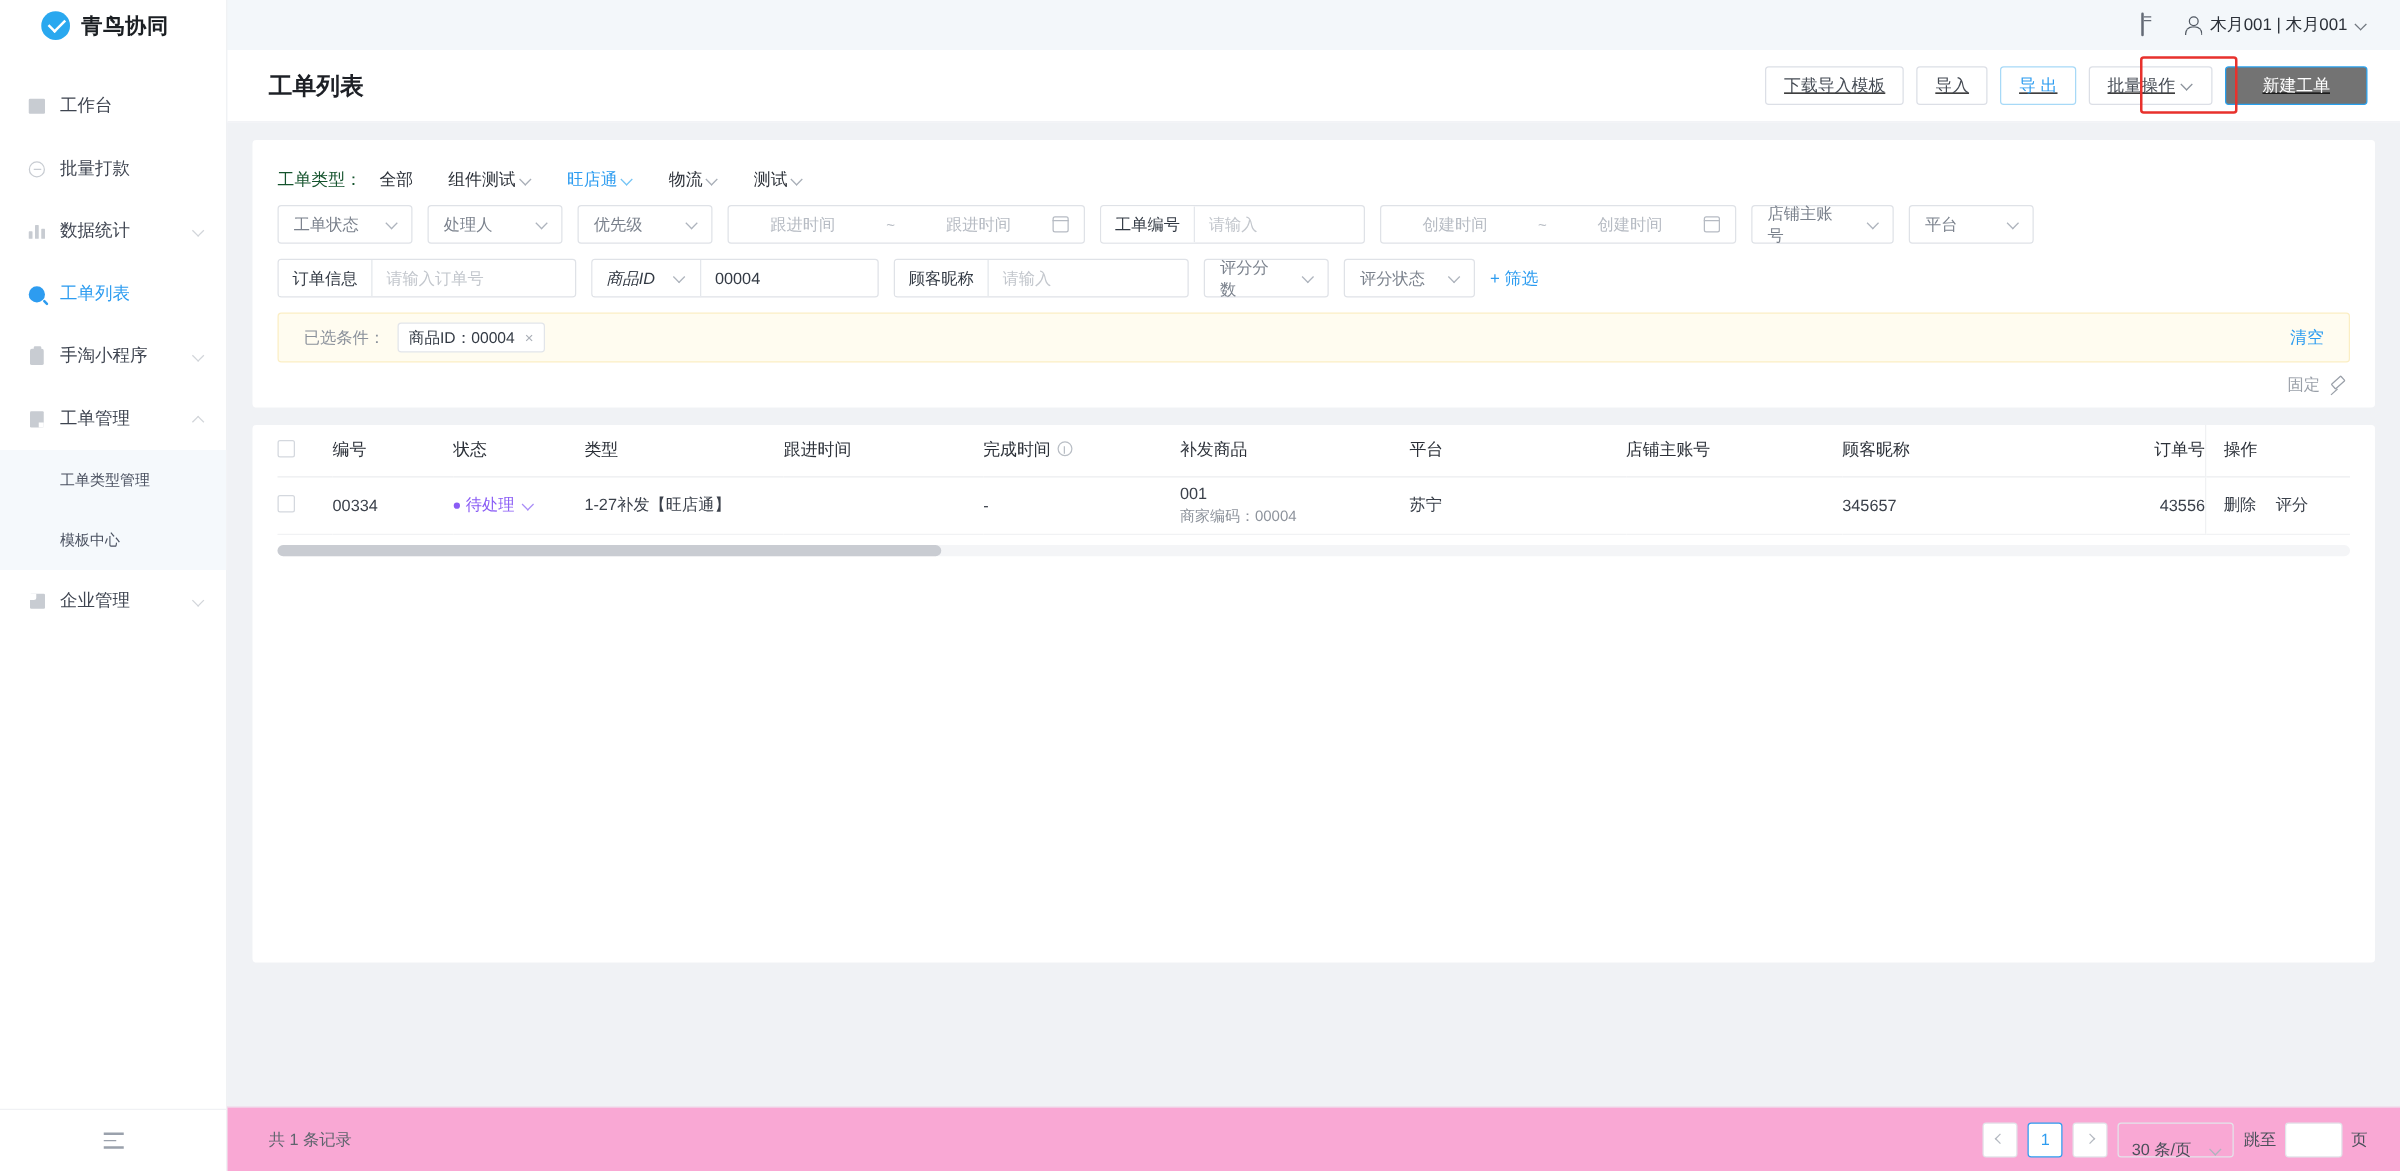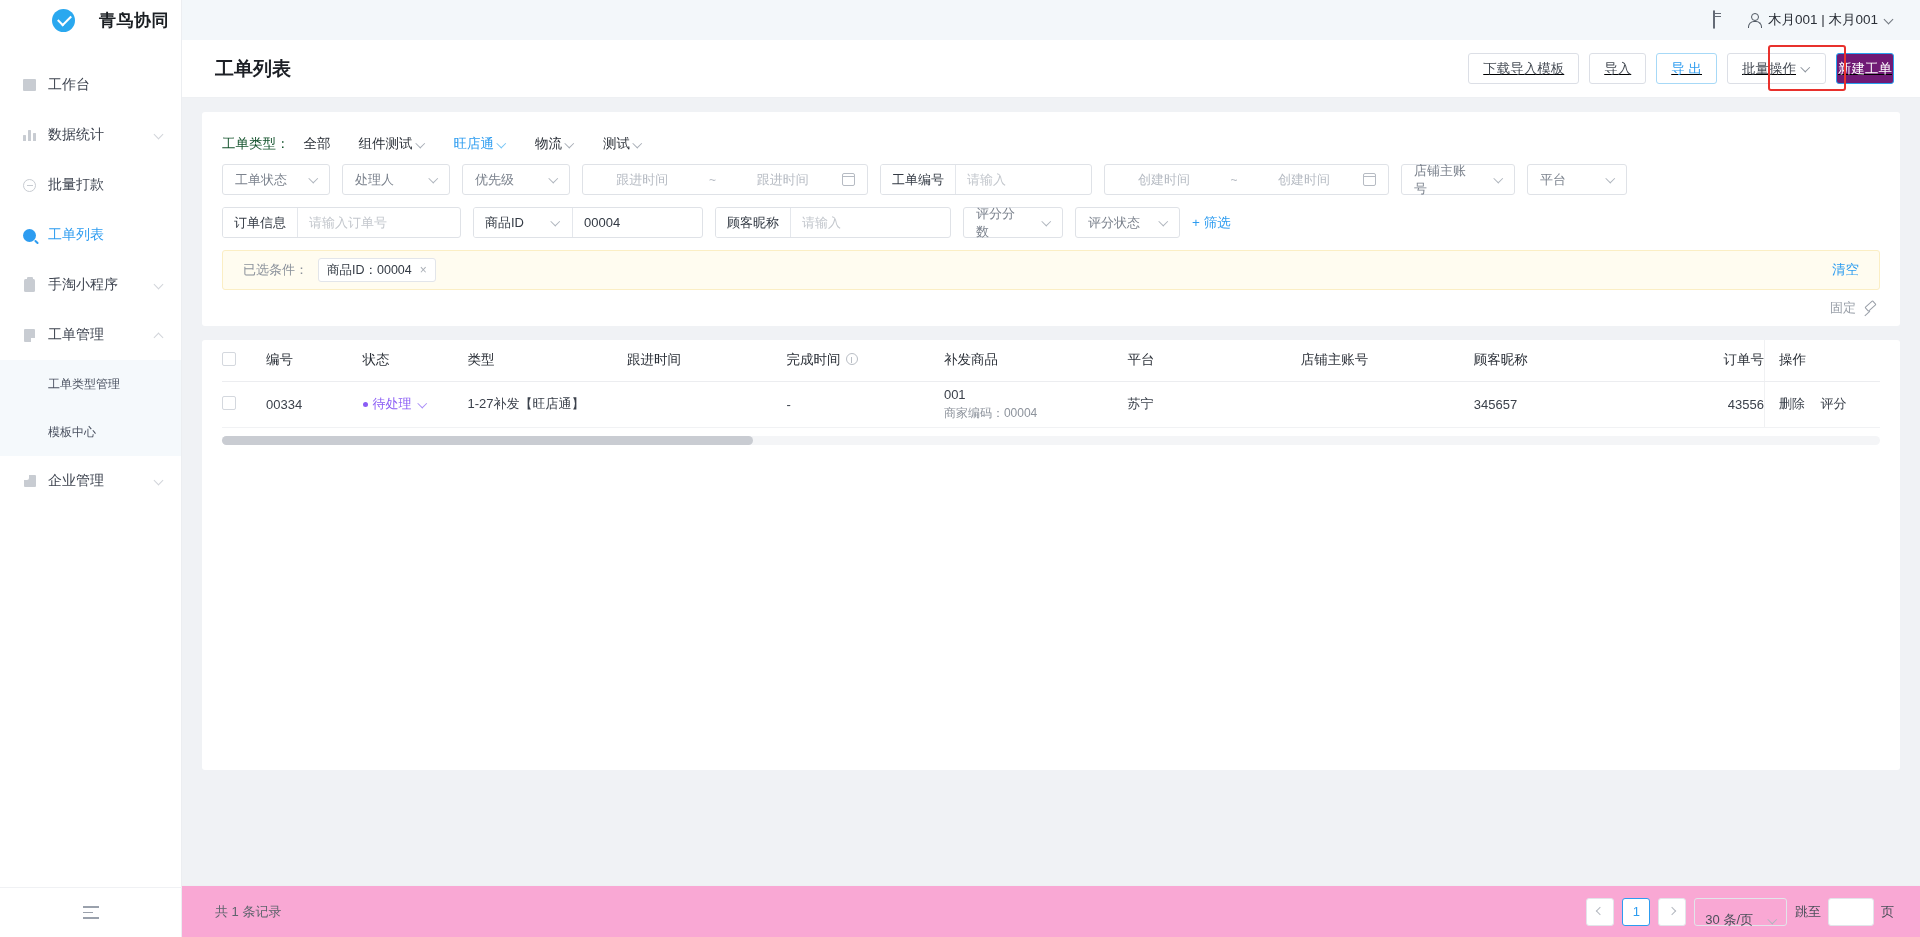--- a/index.html
+++ b/index.html
@@ -13,21 +13,21 @@
   .app { display: flex; width: 1920px; height: 937px; position: relative; }
 
   
   .sidebar {
     width: 182px; height: 937px; background: #fff;
     border-right: 1px solid #eceef1;
     display: flex; flex-direction: column; position: relative;
   }
   .logo-row {
     height: 40px; display: flex; align-items: center;
-    padding-left: 52px; gap: 24px;
+    padding-left: 33px; gap: 9px;
   }
   .logo-mark {
     width: 23px; height: 23px; border-radius: 50%;
     background: #2aa8ef; position: relative; flex: none;
   }
   .logo-mark::after {
     content: ""; position: absolute; left: 6px; top: 6px;
     width: 11px; height: 6px; border-left: 2.4px solid #fff;
     border-bottom: 2.4px solid #fff; transform: rotate(-45deg);
   }
@@ -110,21 +110,21 @@
   }
   .page-title { font-size: 19px; color: #1d2026; font-weight: 700; }
   .head-actions { display: flex; align-items: center; gap: 10px; position: relative; text-decoration: underline; }
   .btn {
     height: 31px; border-radius: 3px; border: 1px solid #dcdfe6; background: #fff;
     font-size: 13.5px; color: #454b54; padding: 0 14px; display: inline-flex;
     align-items: center; gap: 6px; cursor: pointer; white-space: nowrap;
     font-family: inherit;
   }
   .btn.blue-outline { color: #2d9cf0; border-color: #a7d9f7; }
-  .btn.primary { background: #701a75; border-color: #28a1ee; color: #fff; padding: 0 1px; }
+  .btn.primary { background: #737373; border-color: #28a1ee; color: #fff; padding: 0 29px; }
   .btn .bcaret { width:9px;height:9px;position:relative;}
   .btn .bcaret::before{content:"";position:absolute;left:0;top:0;width:5.5px;height:5.5px;border-right:1.2px solid #8b929b;border-bottom:1.2px solid #8b929b;transform:rotate(45deg);}
   .hl-box {
     position: absolute; border: 2px solid #e8312c; border-radius: 3px;
     pointer-events: none;
   }
 
   .content { flex: 1; overflow: hidden; padding: 0 20px; }
 
   .filter-card { background: #fff; border-radius: 3px; margin-top: 14px; padding: 12px 20px 0; }
@@ -149,21 +149,21 @@
   .date-range { width: 286px; padding: 0 10px 0 0; position: relative; }
   .date-range .dseg { flex: 1; text-align: center; color: #b6bbc3; font-size: 13px; }
   .date-range .dtilde { color: #b6bbc3; width: 22px; text-align: center; font-size: 12px; }
   .cal-ico { width:13px;height:13px;border:1.3px solid #b6bbc3;border-radius:2px;position:relative;margin-right:2px;flex:none;}
   .cal-ico::before{content:"";position:absolute;left:-1.3px;top:1.5px;width:13px;height:1.3px;background:#b6bbc3;}
   .input-group { display: flex; align-items: stretch; height: 31px; border: 1px solid #dfe2e7; border-radius: 3px; overflow: hidden; background:#fff; }
   .ig-addon {
     background: #fff; border-right: 1px solid #e4e7ec; padding: 0 11px;
     display: flex; align-items: center; font-size: 13px; color: #333a44; white-space: nowrap;
   }
-  .ig-addon.sel { cursor: pointer; gap: 28px; color:#333a44; }
+  .ig-addon.sel { cursor: pointer; gap: 16px; color:#333a44;font-style:italic; }
   .ig-addon .ac { width:9px;height:9px;position:relative;}
   .ig-addon .ac::before{content:"";position:absolute;left:0;top:0;width:5.5px;height:5.5px;border-right:1.2px solid #aeb4bd;border-bottom:1.2px solid #aeb4bd;transform:rotate(45deg);}
   .ig-input { border: none; outline: none; padding: 0 11px; font-size: 13px; color: #333a44; font-family: inherit; background: transparent; }
   .ig-input::placeholder { color: #c3c7cd; }
   .link-blue { color: #2d9cf0; font-size: 13.5px; cursor: pointer; white-space: nowrap; }
 
   .selected-bar {
     background: #fffcf0; border: 1px solid #fbeec4; border-radius: 3px;
     margin: 6px 0 0; height: 40px; display: flex; align-items: center;
     padding: 0 20px; justify-content: space-between;
@@ -252,34 +252,34 @@
 
     <nav class="nav">
       <div class="nav-item">
         <span class="ico">
             <span class="sq"></span>
           </span>
         <span class="lbl">工作台</span>
       </div>
       <div class="nav-item">
         <span class="ico">
+            <span class="coin"></span>
+          </span>
+        <span class="lbl">批量打款</span>
+      </div>
+      <div class="nav-item">
+        <span class="ico">
             <span class="bars">
               <i></i>
               <i></i>
               <i></i>
             </span>
           </span>
         <span class="lbl">数据统计</span>
         <span class="caret"></span>
-      </div>
-      <div class="nav-item">
-        <span class="ico">
-            <span class="coin"></span>
-          </span>
-        <span class="lbl">批量打款</span>
       </div>
       <div class="nav-item active">
         <span class="ico">
             <span class="magn"></span>
           </span>
         <span class="lbl">工单列表</span>
       </div>
       <div class="nav-item">
         <span class="ico">
             <span class="clip"></span>

